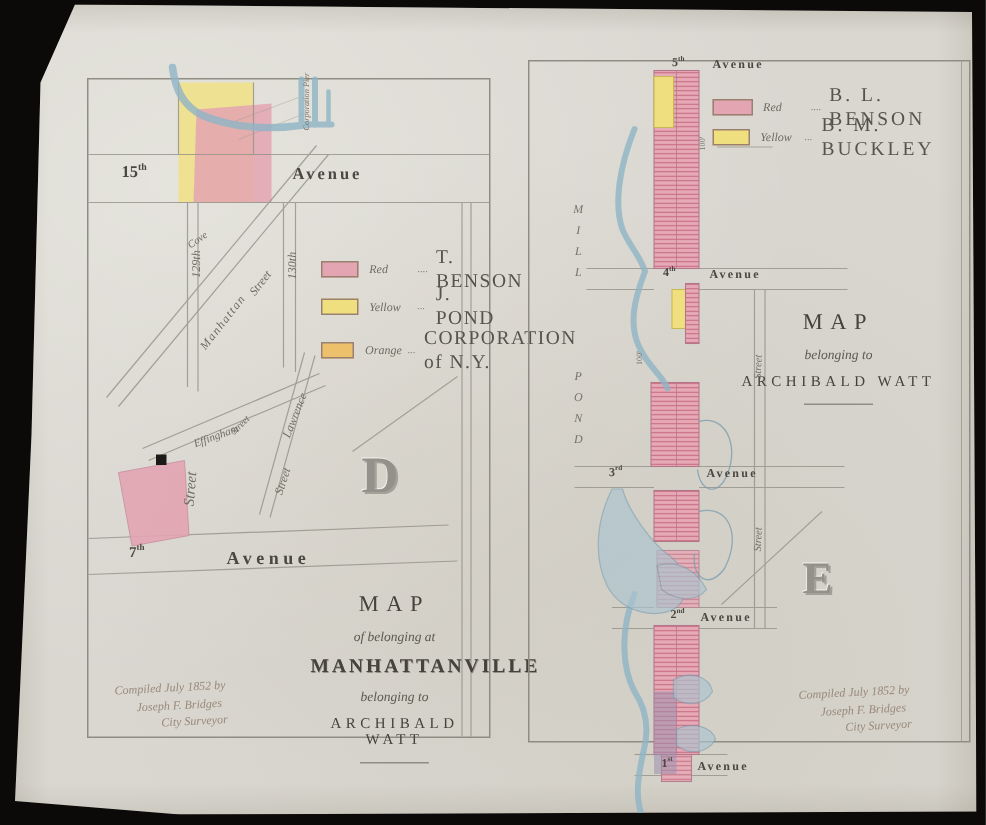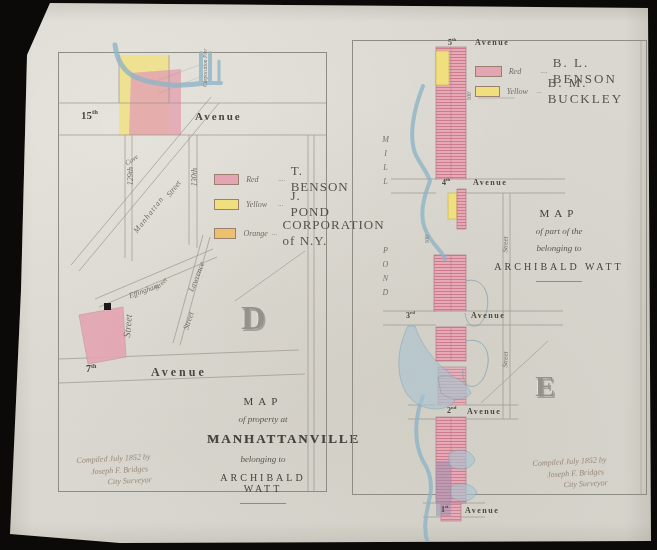--- a/index.html
+++ b/index.html
@@ -16,21 +16,21 @@
          clip-path:polygon(50px 3px, 648px 8px, 651px 541px, 120px 543px, 10px 534px, 21px 290px, 27px 55px);}
   .mapframe{position:absolute;border:1px solid #8f8d83;overflow:visible;}
   .lbl{position:absolute;white-space:nowrap;line-height:1;}
   .rot{transform-origin:center center;text-align:center;}
   .sup{font-size:.6em;vertical-align:super;letter-spacing:0;}
   .avenum{font-weight:bold;color:#4a4840;}
   .aveword{font-weight:bold;letter-spacing:2px;color:#4a4840;}
   .stname{font-style:italic;color:#6f6d63;}
   .plate{font-weight:bold;color:#93918a;text-shadow:1.5px 1.5px 0 rgba(70,68,60,.35), -0.5px -0.5px 0 rgba(255,255,255,.7);}
   .titleblock{position:absolute;text-align:center;color:#45433c;}
-  .t-map{font-size:11px;letter-spacing:5px;}
+  .t-map{font-size:15px;letter-spacing:5px;}
   .t-ital{font-size:9px;font-style:italic;color:#5a584f;margin-top:7px;}
   .t-big{font-size:14px;letter-spacing:2px;font-weight:bold;margin-top:7px;text-shadow:.4px .4px 0 rgba(60,58,50,.4);}
   .t-name{font-size:10px;letter-spacing:3px;margin-top:8px;}
   .t-rule{width:46px;height:1px;background:#8f8d83;margin:9px auto 0;}
   .legend-row{position:absolute;display:flex;align-items:center;gap:0;}
   .sw{width:26px;height:9px;border:0.5px solid #9a8070;margin-right:7px;}
   .lg-name{font-style:italic;font-size:8px;color:#6f6d63;width:36px;}
   .lg-dots{font-size:7px;color:#8a887e;width:14px;overflow:hidden;}
   .lg-owner{font-size:13px;letter-spacing:1px;color:#55534b;}
   .note{position:absolute;font-style:italic;font-size:8px;color:#99897a;transform:rotate(-3deg);line-height:1.45;}
@@ -125,21 +125,21 @@
       </div>
       <div class="legend-row" style="left:155px;top:164px;">
         <span class="sw" style="background:#edc06b;"></span>
         <span class="lg-name">Orange</span>
         <span class="lg-dots">...</span>
         <span class="lg-owner">CORPORATION of N.Y.</span>
       </div>
 
       <div class="titleblock" style="left:148px;top:342px;width:112px;">
         <div class="t-map">MAP</div>
-        <div class="t-ital">of property at</div>
+        <div class="t-ital">of belonging at</div>
         <div class="t-big" style="font-size:13px;">MANHATTANVILLE</div>
         <div class="t-ital">belonging to</div>
         <div class="t-name">ARCHIBALD WATT</div>
         <div class="t-rule"></div>
       </div>
 
       <div class="note" style="left:18px;top:400px;">
         <div>Compiled July 1852 by</div>
         <div>Joseph F. Bridges</div>
         <div>City Surveyor</div>
@@ -242,21 +242,20 @@
       </div>
       <div class="legend-row" style="left:122px;top:34px;">
         <span class="sw" style="width:28px;background:#f0df7f;"></span>
         <span class="lg-name">Yellow</span>
         <span class="lg-dots">...</span>
         <span class="lg-owner" style="letter-spacing:2px;">B. M. BUCKLEY</span>
       </div>
 
       <div class="titleblock" style="left:133px;top:166px;width:146px;">
         <div class="t-map">MAP</div>
-        <div class="t-ital">of part of the</div>
         <div class="t-ital">belonging to</div>
         <div class="t-name">ARCHIBALD WATT</div>
         <div class="t-rule"></div>
       </div>
 
       <div class="note" style="left:180px;top:415px;">
         <div>Compiled July 1852 by</div>
         <div>Joseph F. Bridges</div>
         <div>City Surveyor</div>
       </div>

